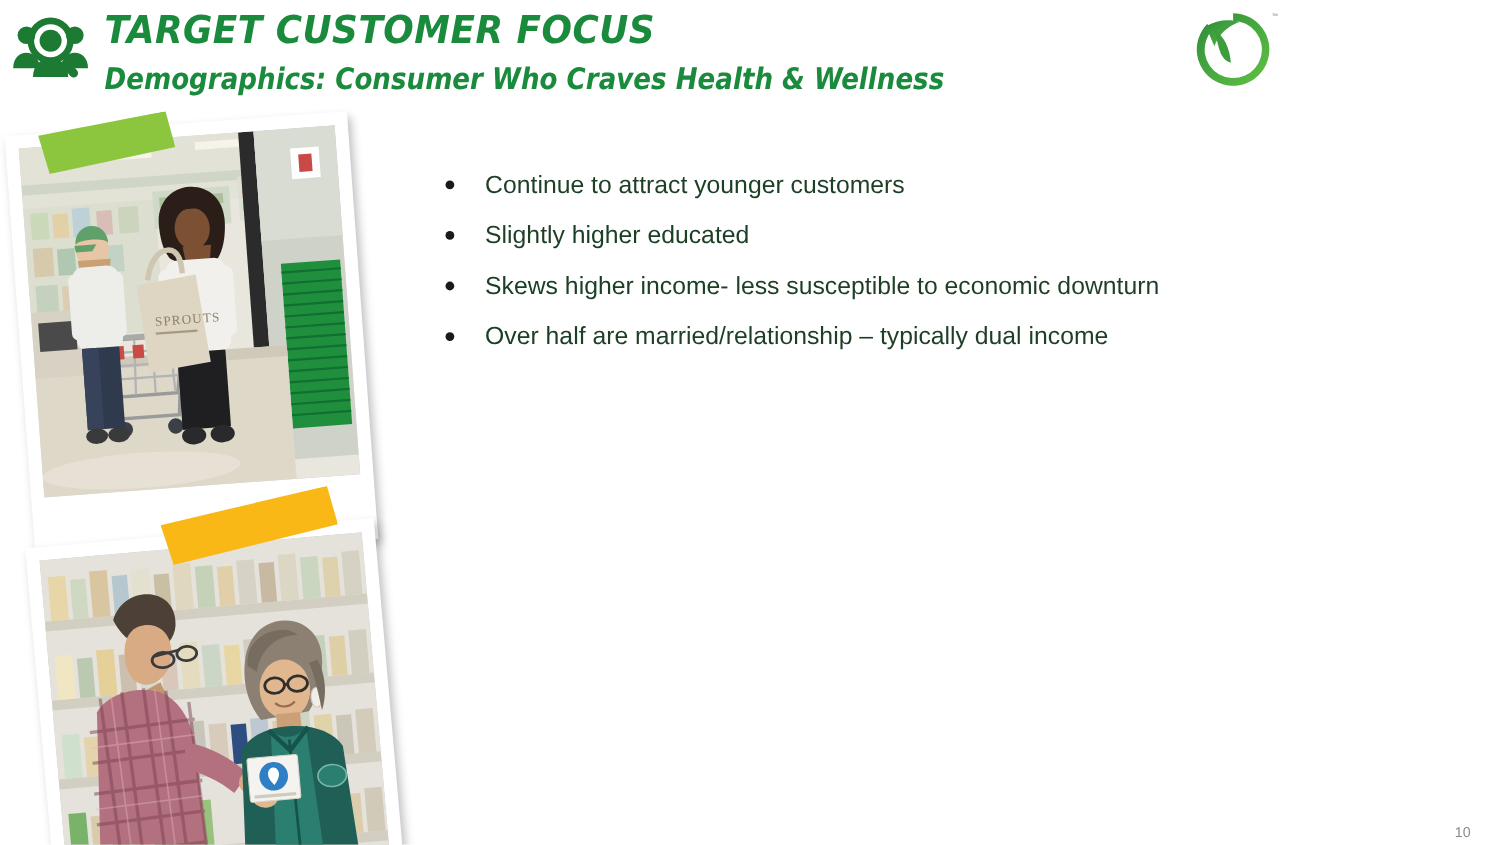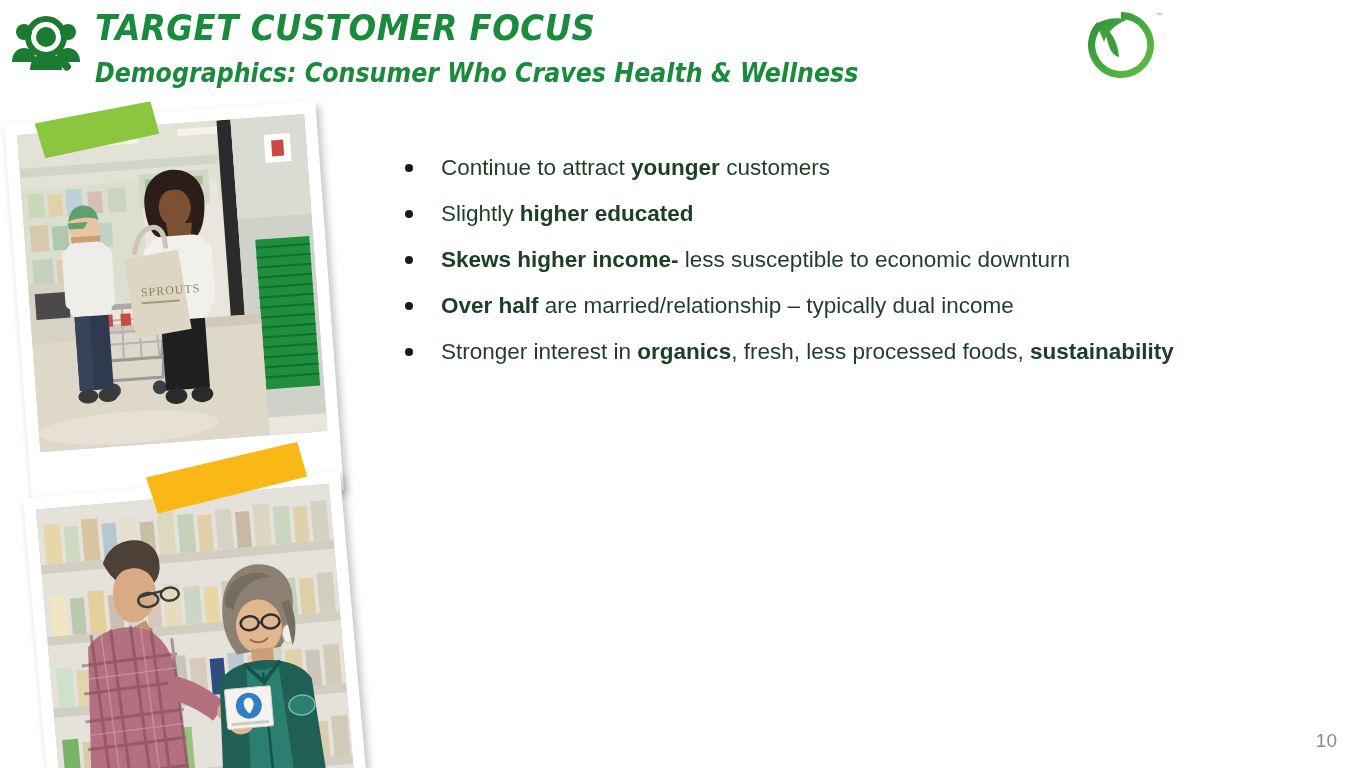--- a/index.html
+++ b/index.html
@@ -177,28 +177,28 @@
   ul.bullets > li::before {
     content: "";
     position: absolute;
     left: 10px;
     top: 12px;
     width: 8px;
     height: 8px;
     border-radius: 50%;
     background: #1a1a1a;
   }
-  ul.bullets b { font-weight: 700; color:#1b4025; }
+  ul.bullets b { font-weight: 400; color:#1b4025; }
 
   
   .page-number {
     position: absolute;
     right: 28px;
-    bottom: 16px;
-    font-size: 19px;
+    bottom: 4px;
+    font-size: 13px;
     color: #8a8a8a;
     font-family: "Liberation Sans", sans-serif;
     margin-left: 14px;
   }
 </style>
 </head>
 <body>
 
 <div class="slide">
 
@@ -541,19 +541,18 @@
     </div>
     <span class="tape tape-yellow"></span>
   </div>
 
   <div class="content">
     <ul class="bullets" id="bullet-list">
         <li><span>Continue to attract </span><b>younger</b><span> customers</span></li>
         <li><span>Slightly </span><b>higher educated</b></li>
         <li><b>Skews higher income-</b><span> less susceptible to economic downturn</span></li>
         <li><b>Over half</b><span> are married/relationship – typically dual income</span></li>
-        <li><span>Stronger interest in </span><b>organics</b><span>, fresh, less processed foods, </span><b>sustainability</b></li>
       </ul>
   </div>
 
   <div class="page-number">10</div>
 
 </div>
 
 </body></html>

